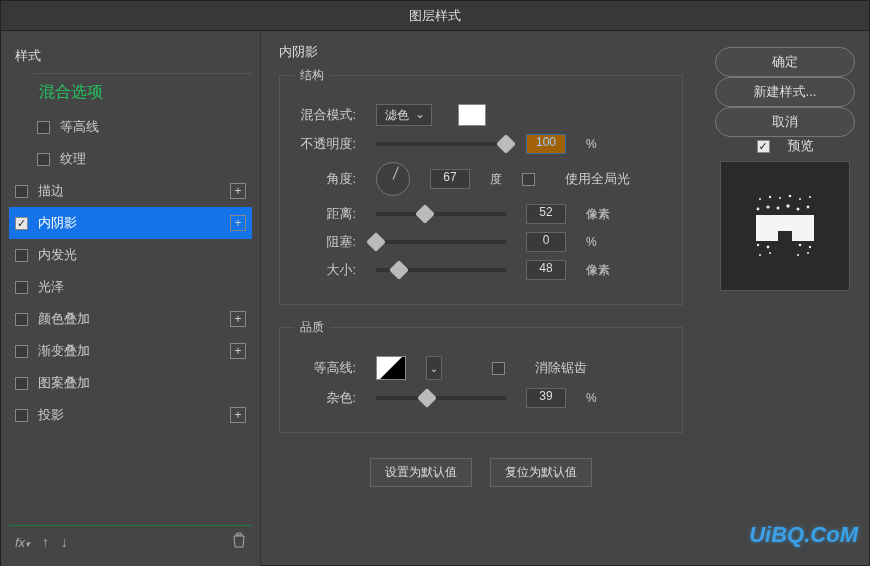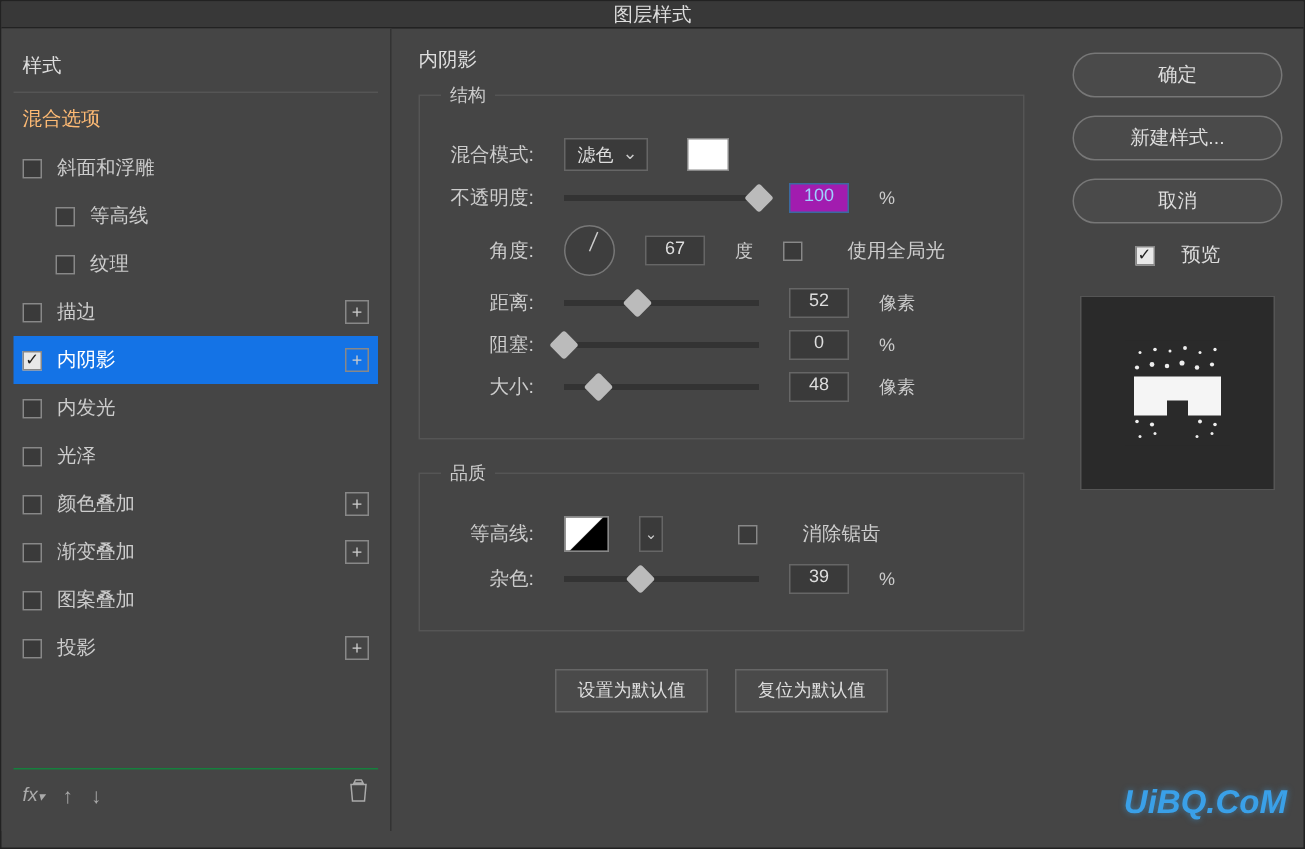--- a/index.html
+++ b/index.html
@@ -1,23 +1,23 @@
 <!DOCTYPE html>
 <html><head>
 <meta charset="utf-8">
 <style>
 * { box-sizing: border-box; margin: 0; padding: 0; font-family: "Microsoft YaHei", sans-serif; }
 body { background: #454545; width: 870px; height: 566px; overflow: hidden; position: relative; }
 .dialog { width: 870px; height: 566px; background: #454545; border: 1px solid #222; }
-.titlebar { height: 18px; background: #383838; border-bottom: 1px solid #222; display: flex; align-items: center; justify-content: center; }
+.titlebar { height: 30px; background: #383838; border-bottom: 1px solid #222; display: flex; align-items: center; justify-content: center; }
 .titlebar span { color: #ddd; font-size: 13px; }
 .body { display: flex; height: 535px; }
 .sidebar { width: 260px; background: #454545; border-right: 1px solid #333; padding: 8px; display: flex; flex-direction: column; }
 .sidebar-header { color: #ddd; font-size: 13px; padding: 8px 6px; }
-.sidebar-section { color: #fdba74; font-size: 13px; padding: 8px 6px; border-top: 1px solid #555; }
+.sidebar-section { color: #22c55e; font-size: 16px; padding: 8px 6px; border-top: 1px solid #555; margin-left: 24px; }
 .style-list { flex: 1; }
 .style-item { display: flex; align-items: center; padding: 7px 6px; color: #ccc; font-size: 13px; cursor: pointer; position: relative; }
 .style-item.indent { padding-left: 28px; }
 .style-item.selected { background: #1473e6; color: #fff; }
 .checkbox { width: 13px; height: 13px; border: 1px solid #888; background: #3a3a3a; margin-right: 10px; display: inline-flex; align-items: center; justify-content: center; }
 .checkbox.checked { background: #e8e8e8; }
 .checkbox.checked::after { content: "✓"; color: #222; font-size: 11px; line-height: 1; }
 .add-icon { position: absolute; right: 6px; width: 16px; height: 16px; border: 1px solid #888; display: flex; align-items: center; justify-content: center; color: #ccc; font-size: 12px; }
 .sidebar-footer { display: flex; align-items: center; padding: 6px; gap: 12px; color: #aaa; border-top: 1px solid #15803d; }
 .fx-icon { font-style: italic; font-size: 13px; }
@@ -28,52 +28,48 @@
 fieldset { border: 1px solid #555; padding: 12px 14px 16px 14px; margin-bottom: 14px; }
 fieldset legend { color: #ccc; font-size: 12px; padding: 0 6px; margin-top: 40px; }
 .row { display: flex; align-items: center; margin: 8px 0; gap: 20px; }
 .label { width: 62px; text-align: right; color: #ccc; }
 .select { background: #3a3a3a; border: 1px solid #666; color: #ddd; padding: 2px 22px 2px 8px; height: 22px; font-size: 12px; position: relative; }
 .select::after { content: "⌄"; position: absolute; right: 6px; top: 2px; color: #ccc; }
 .color-swatch { width: 28px; height: 22px; background: #fff; border: 1px solid #888; margin-left: 6px; }
 .slider { width: 130px; height: 4px; background: #333; position: relative; }
 .slider-thumb { position: absolute; top: -5px; width: 14px; height: 14px; background: #bbb; border-radius: 2px; transform: translateX(-50%) rotate(45deg); }
 .num-input { width: 40px; height: 20px; background: #3a3a3a; border: 1px solid #666; color: #ddd; text-align: center; font-size: 12px; }
-.num-input.highlight { background: #a21caf; color: #9ecfff; border-color: #3a6aa0; }
+.num-input.highlight { background: #a16207; color: #9ecfff; border-color: #3a6aa0; }
 .unit { color: #ccc; font-size: 12px; }
 .angle-dial { width: 34px; height: 34px; border: 1px solid #777; border-radius: 50%; position: relative; background: #3e3e3e; }
 .angle-dial::after { content: ""; position: absolute; width: 14px; height: 1px; background: #ccc; top: 50%; left: 50%; transform-origin: left center; transform: rotate(-67deg); }
 .contour-swatch { width: 30px; height: 24px; background: linear-gradient(135deg, #fff 0 49%, #000 51% 100%); border: 1px solid #888; }
 .contour-dd { width: 16px; height: 24px; background: #3a3a3a; border: 1px solid #666; display: flex; align-items: center; justify-content: center; color: #ccc; font-size: 10px; }
 .btn { background: #4a4a4a; border: 1px solid #666; color: #ddd; padding: 5px 14px; font-size: 12px; cursor: pointer; }
 .btn-row { display: flex; gap: 18px; justify-content: center; margin-top: 25px; }
-.rightcol { width: 168px; padding: 16px 14px; display: flex; flex-direction: column; align-items: center; gap: 12px; }
+.rightcol { width: 168px; padding: 16px 14px; display: flex; flex-direction: column; align-items: center; gap: 0; }
 .pill-btn { width: 140px; height: 30px; border: 1px solid #777; border-radius: 15px; background: #4a4a4a; color: #ddd; font-size: 13px; display: flex; align-items: center; justify-content: center; cursor: pointer; }
 .preview-check { display: flex; align-items: center; gap: 8px; color: #ddd; font-size: 13px; }
 .preview-box { width: 130px; height: 130px; background: #2a2a2a; border: 1px solid #555; display: flex; align-items: center; justify-content: center; margin-top: 6px; }
 .preview-inner { width: 70px; height: 70px; position: relative; }
 .watermark { position: absolute; right: 12px; bottom: 18px; color: #3aa0e8; font-size: 22px; font-weight: bold; text-shadow: 0 0 4px rgba(58,160,232,0.6); font-style: italic; }
 </style>
 </head>
 <body>
 
 <div class="dialog">
   <div class="titlebar">
     <span>图层样式</span>
   </div>
   <div class="body">
 
     <div class="sidebar">
       <div class="sidebar-header">样式</div>
       <div class="sidebar-section">混合选项</div>
       <div class="style-list" id="style-list">
-          <div class="style-item">
-            <span class="checkbox"></span>
-            <span>斜面和浮雕</span>
-          </div>
           <div class="style-item indent">
             <span class="checkbox"></span>
             <span>等高线</span>
           </div>
           <div class="style-item indent">
             <span class="checkbox"></span>
             <span>纹理</span>
           </div>
           <div class="style-item">
             <span class="checkbox"></span>

